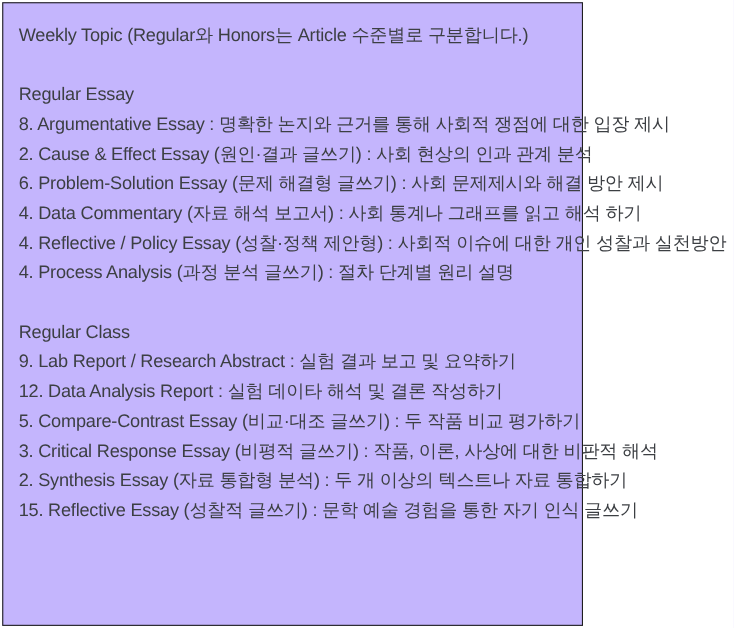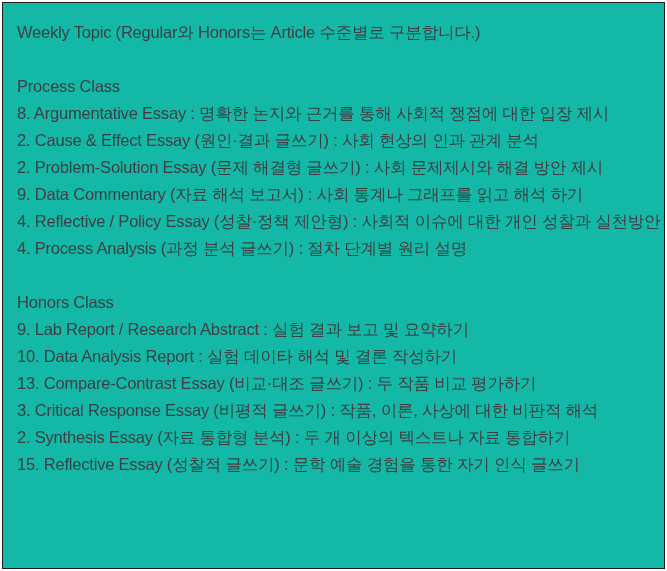--- a/index.html
+++ b/index.html
@@ -7,24 +7,24 @@
     width: 667px;
     height: 571px;
     background: #ffffff;
     font-family: "Liberation Sans", "DejaVu Sans", sans-serif;
     overflow: hidden;
   }
   .doc-frame {
     position: absolute;
     left: 2px;
     top: 2px;
-    width: 663px;
+    width: 528px;
     height: 567px;
     border: 1px solid #1f1f1f;
-    background: #14b8a6;
+    background: #c4b5fd;
   }
   .doc-content {
     padding: 16px 12px 0 14px;
   }
   .line {
     display: block;
     height: 27px;
     line-height: 27px;
     font-size: 16.5px;
     color: #3c3f43;
@@ -35,32 +35,32 @@
 </style>
 </head>
 <body>
 
 <div class="doc-frame">
   <div class="doc-content">
 
     <span class="line">Weekly Topic (Regular와 Honors는 Article 수준별로 구분합니다.)</span>
     <span class="line blank"></span>
 
-    <span class="line">Process Class</span>
+    <span class="line">Regular Essay</span>
     <span class="line">8. Argumentative Essay : 명확한 논지와 근거를 통해 사회적 쟁점에 대한 입장 제시</span>
     <span class="line">2. Cause &amp; Effect Essay (원인·결과 글쓰기) : 사회 현상의 인과 관계 분석</span>
-    <span class="line">2. Problem-Solution Essay (문제 해결형 글쓰기) : 사회 문제제시와 해결 방안 제시</span>
-    <span class="line">9. Data Commentary (자료 해석 보고서) : 사회 통계나 그래프를 읽고 해석 하기</span>
+    <span class="line">6. Problem-Solution Essay (문제 해결형 글쓰기) : 사회 문제제시와 해결 방안 제시</span>
+    <span class="line">4. Data Commentary (자료 해석 보고서) : 사회 통계나 그래프를 읽고 해석 하기</span>
     <span class="line">4. Reflective / Policy Essay (성찰·정책 제안형) : 사회적 이슈에 대한 개인 성찰과 실천방안</span>
     <span class="line">4. Process Analysis (과정 분석 글쓰기) : 절차 단계별 원리 설명</span>
 
     <span class="line blank"></span>
 
-    <span class="line">Honors Class</span>
+    <span class="line">Regular Class</span>
     <span class="line">9. Lab Report / Research Abstract : 실험 결과 보고 및 요약하기</span>
-    <span class="line">10. Data Analysis Report : 실험 데이타 해석 및 결론 작성하기</span>
-    <span class="line">13. Compare-Contrast Essay (비교·대조 글쓰기) : 두 작품 비교 평가하기</span>
+    <span class="line">12. Data Analysis Report : 실험 데이타 해석 및 결론 작성하기</span>
+    <span class="line">5. Compare-Contrast Essay (비교·대조 글쓰기) : 두 작품 비교 평가하기</span>
     <span class="line">3. Critical Response Essay (비평적 글쓰기) : 작품, 이론, 사상에 대한 비판적 해석</span>
     <span class="line">2. Synthesis Essay (자료 통합형 분석) : 두 개 이상의 텍스트나 자료 통합하기</span>
     <span class="line">15. Reflective Essay (성찰적 글쓰기) : 문학 예술 경험을 통한 자기 인식 글쓰기</span>
 
   </div>
 </div>
 
 </body></html>

